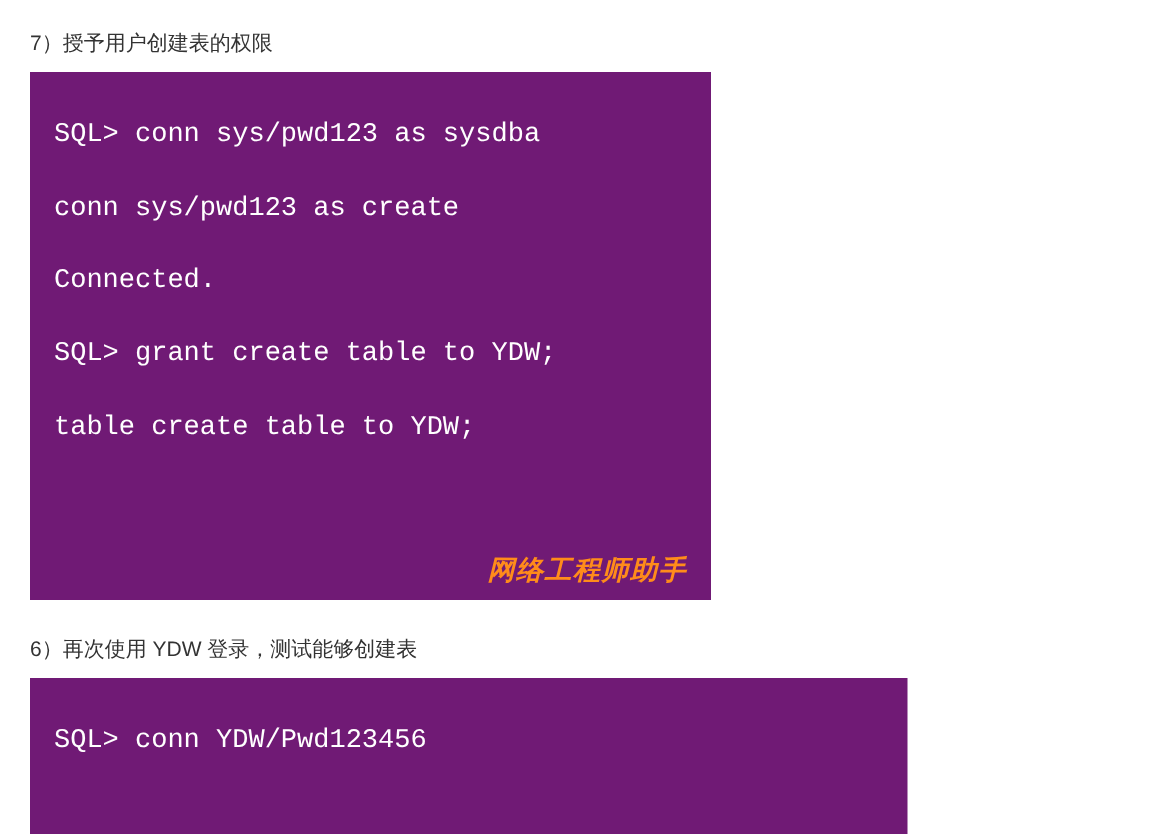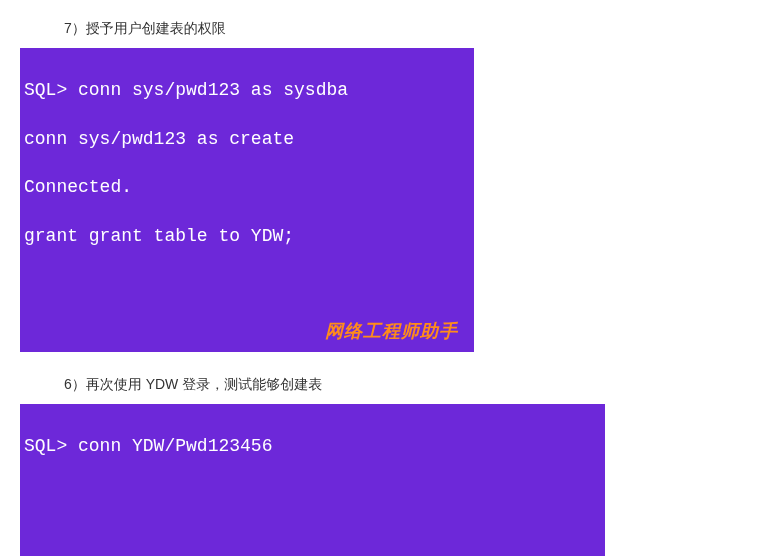--- a/index.html
+++ b/index.html
@@ -12,28 +12,27 @@
       font-size: 14px;
       background: #ffffff;
       padding: 20px;
       color: #333;
       width: 767px;
     }
     .step-heading {
       margin-bottom: 10px;
       color: #333;
       font-size: 14px;
-      margin-left: 44px;
     }
     .terminal {
-      background: #6d28d9;
+      background: #701a75;
       color: #ffffff;
       font-family: "Courier New", monospace;
       font-size: 18px;
-      padding: 6px 4px;
+      padding: 6px 16px;
       position: relative;
       line-height: 1.35;
       margin-bottom: 24px;
       white-space: pre;
       width: 454px;
     }
     .terminal.wide {
       width: 585px;
     }
     .watermark {
@@ -59,21 +58,22 @@
   </style>
 </head>
 <body>
 
 <div class="step-heading">7）授予用户创建表的权限</div>
 
 <div class="terminal">
 <span class="term-line">SQL&gt; conn sys/pwd123 as sysdba</span>
 <span class="term-line">conn sys/pwd123 as create</span>
 <span class="term-line">Connected.</span>
-<span class="term-line">grant grant table to YDW;</span>
+<span class="term-line">SQL&gt; grant create table to YDW;</span>
+<span class="term-line">table create table to YDW;</span>
 <span class="blank-line"></span>
 <span class="watermark wm1">网络工程师助手</span>
 </div>
 
 <div class="step-heading">6）再次使用 YDW 登录，测试能够创建表</div>
 
 <div class="terminal wide">
 <span class="term-line">SQL&gt; conn YDW/Pwd123456</span>
 
 

